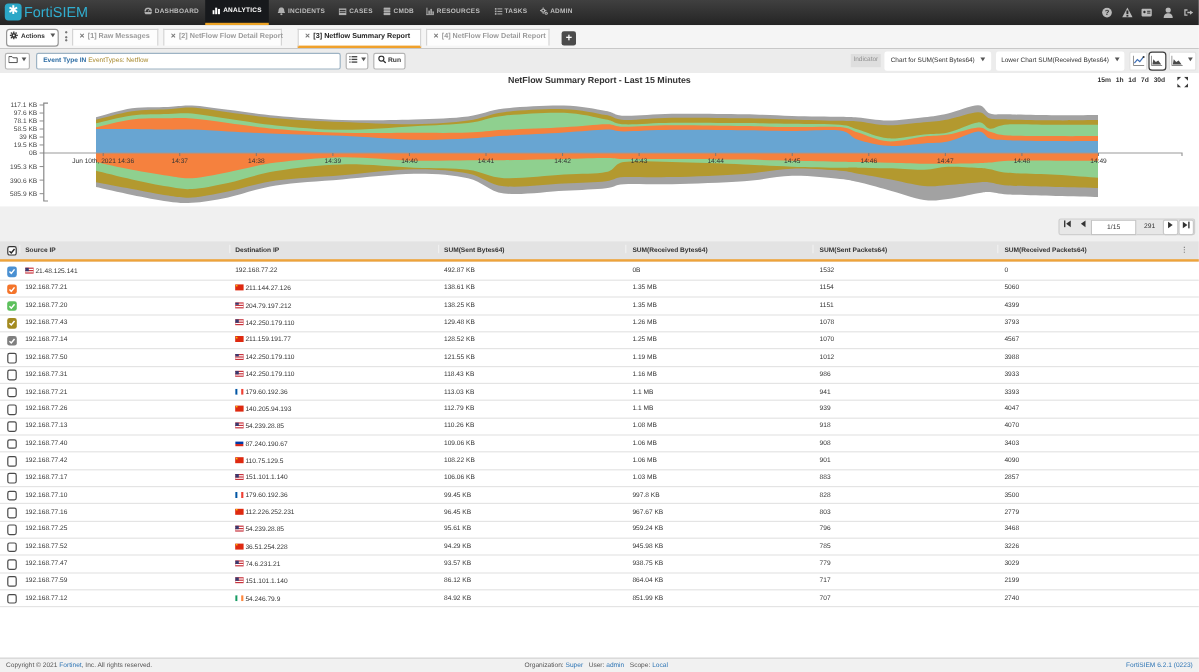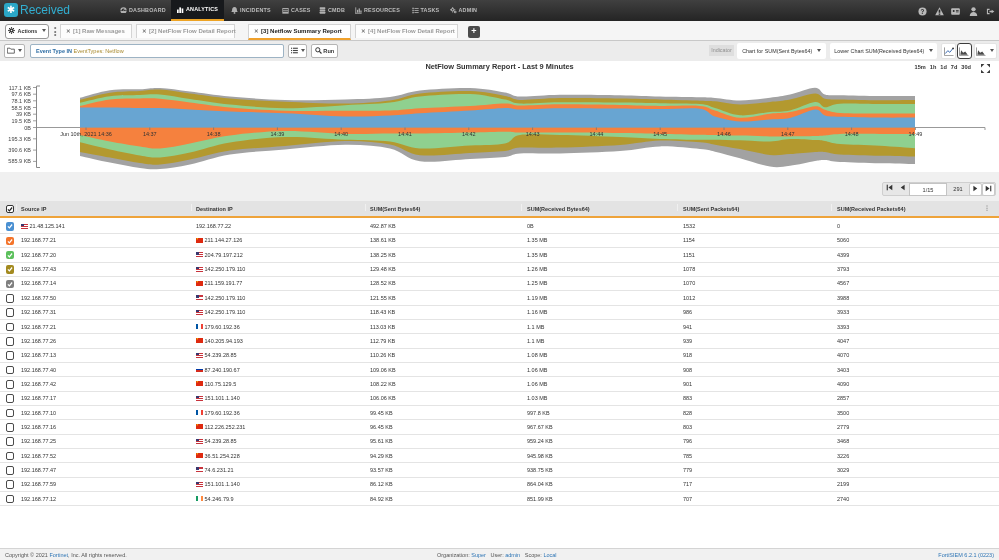--- a/index.html
+++ b/index.html
@@ -61,21 +61,21 @@
 .flag-us u { position:absolute; left:0; width:7px; height:0.9px; background:#fff; }
 .flag-us i { position:absolute; left:0; top:0; width:3.2px; height:2.6px; background:#39386e; }
 
 #footer { position:absolute; left:0; top:548px; width:999px; height:12px; background:#f1f1f1; border-top:1px solid #d4d4d4; font-size:5.5px; color:#555; }
 #footer a { color:#2e75b5; text-decoration:none; }
 </style>
 </head>
 <body>
 <div id="nav">
   <span class="logo-sq">✱</span>
-    <span class="logo-tx">Received</span>
+    <span class="logo-tx">FortiSIEM</span>
   <span class="nitem" style="left:120px"><svg width="7" height="7" viewBox="0 0 10 10" style="vertical-align:-1.5px;margin-right:2px">
         <path d="M5,0.5 A4.5,4.5 0 0,1 9.5,5 L7.8,5 A2.8,2.8 0 0,0 2.2,5 L0.5,5 A4.5,4.5 0 0,1 5,0.5 Z" fill="#b0b0b0"></path>
         <path d="M0.5,5.8 L9.5,5.8 A4.5,4.5 0 0,1 8.2,8.5 L1.8,8.5 A4.5,4.5 0 0,1 0.5,5.8 Z" fill="#b0b0b0"></path>
         <rect x="4.5" y="1.8" width="1" height="3.4" fill="#b0b0b0" transform="rotate(40 5 5)"></rect>
       </svg>DASHBOARD</span>
   <span class="nitem active" style="left:171px;padding:0 6px"><svg width="7" height="7" viewBox="0 0 10 10" style="vertical-align:-1.5px;margin-right:2px">
         <rect x="0" y="5" width="2.4" height="5" fill="#ffffff"></rect>
         <rect x="3.3" y="2" width="2.4" height="8" fill="#ffffff"></rect>
         <rect x="6.6" y="3.5" width="2.4" height="6.5" fill="#ffffff"></rect>
       </svg>ANALYTICS</span>
@@ -200,21 +200,21 @@
   <div class="fbtn" style="left:957px;top:2px;width:14.5px;height:15.5px;line-height:14px;border:1.6px solid #3c3c3c;border-radius:3px"><svg width="10" height="9" viewBox="0 0 12 11" style="vertical-align:middle">
         <path d="M0.5,0.5 V10.5 H11.5" stroke="#888" fill="none"></path>
         <path d="M1.5,9.5 L2.5,4 L5,7 L7.5,5.5 L10.5,9.5 Z" fill="#4a4a4a"></path>
       </svg></div>
   <div class="fbtn" style="left:973.5px;top:2px;width:23px;height:15.5px;line-height:14px;border-color:#e3e3e3"><svg width="10" height="9" viewBox="0 0 12 11" style="vertical-align:middle">
         <path d="M0.5,0.5 V10.5 H11.5" stroke="#888" fill="none"></path>
         <path d="M1.5,9.5 L2.5,4 L5,7 L7.5,5.5 L10.5,9.5 Z" fill="#4a4a4a"></path>
       </svg> <span class="caret"></span></div>
 </div>
 <div id="panel">
-  <div id="title">NetFlow Summary Report - Last 9 Minutes</div>
+  <div id="title">NetFlow Summary Report - Last 15 Minutes</div>
   <div id="tlinks"><span>15m</span><span>1h</span><span>1d</span><span>7d</span><span>30d</span></div>
   <svg style="position:absolute;right:9px;top:3px" width="9" height="9" viewBox="0 0 12 12">
       <g fill="#3a3a3a">
         <path d="M0,0 L4.5,0 L0,4.5 Z"></path>
         <path d="M12,0 L12,4.5 L7.5,0 Z"></path>
         <path d="M0,12 L0,7.5 L4.5,12 Z"></path>
         <path d="M12,12 L7.5,12 L12,7.5 Z"></path>
       </g>
     </svg>
 </div>

